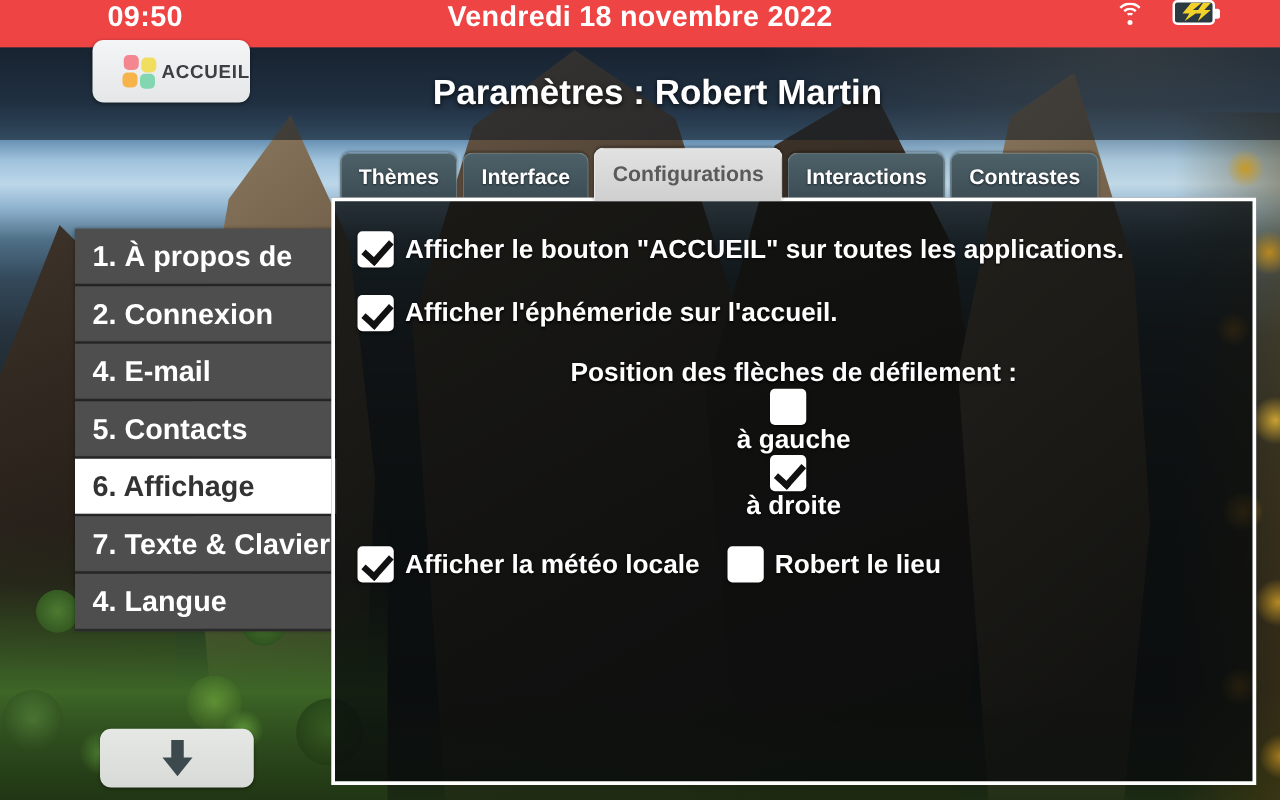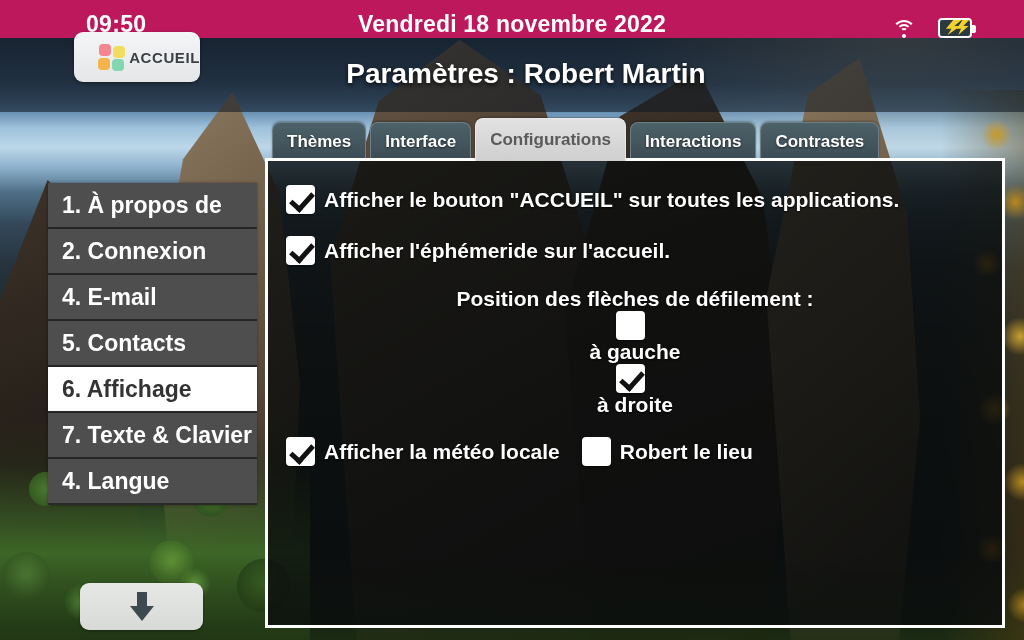--- a/index.html
+++ b/index.html
@@ -90,22 +90,22 @@
       radial-gradient(circle 30px at 84% 70%, #b58a24 0%, rgba(150,110,30,0) 64%),
       radial-gradient(circle 24px at 58% 82%, #8e6417 0%, rgba(150,110,30,0) 64%),
       radial-gradient(circle 28px at 86% 92%, #a87d1f 0%, rgba(150,110,30,0) 64%),
       linear-gradient(to left, rgba(90,66,18,0.55), rgba(0,0,0,0) 85%);
   }
 
   
   #statusbar {
     position: absolute; top: 0; left: 0;
     width: 1024px; height: 38px;
-    background: #be185d;
-    display: flex; align-items: flex-end;
+    background: #ef4444;
+    display: flex; align-items: flex-start;
     color: #fff;
   }
   #status-time {
     position: absolute; left: 86px;
     font-size: 23px; font-weight: bold; letter-spacing: .3px;
   }
   #status-date {
     width: 100%; text-align: center;
     font-size: 23px; font-weight: bold; letter-spacing: .2px;
   }
@@ -176,21 +176,21 @@
   }
   #page-title {
     position: absolute; top: 58px; left: 14px; width: 1024px;
     text-align: center;
     font-size: 28px; font-weight: bold; color: #fff;
     text-shadow: 0 2px 4px rgba(0,0,0,0.75);
   }
 
   
   #sidebar {
-    position: absolute; left: 8px; top: 183px;
+    position: absolute; left: 20px; top: 183px;
     width: 249px;
     padding-left: 40px;
   }
   .menu-item {
     height: 46px;
     background: #4e4e4e;
     border-bottom: 2px solid #2a2a2a;
     display: flex; align-items: center;
     padding-left: 14px;
     color: #fff;

